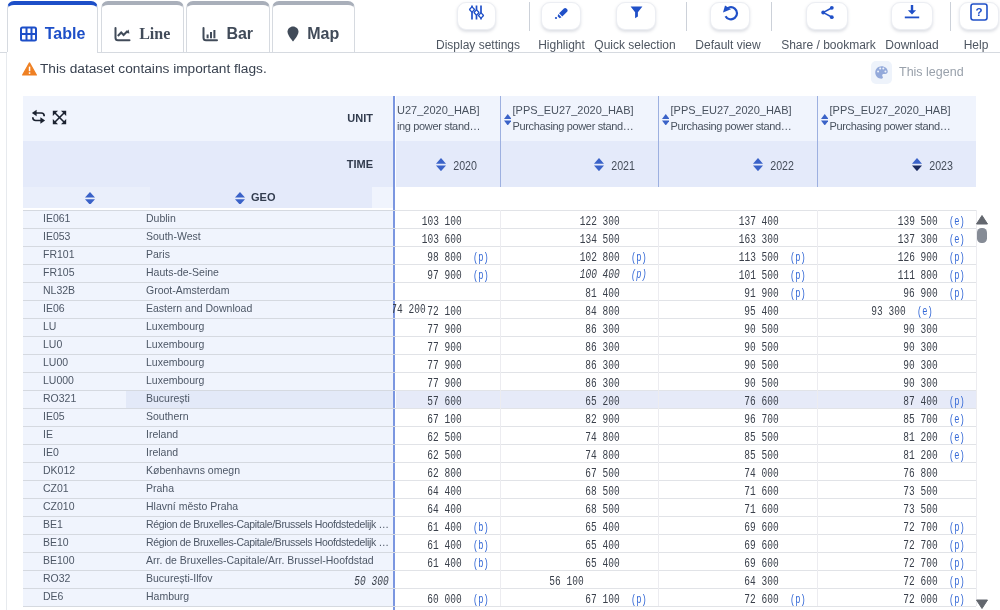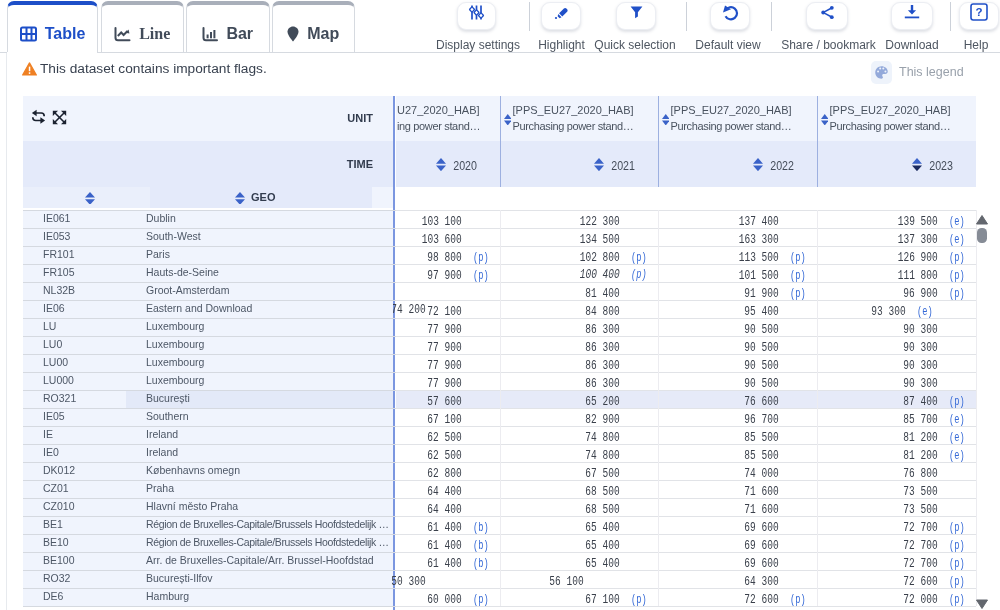--- a/index.html
+++ b/index.html
@@ -378,21 +378,21 @@
 <div class="abs lbl" style="left:43px;top:553.7px;width:80px;">BE100</div>
 <div class="abs lbl" style="left:146px;top:553.7px;width:245px;">Arr. de Bruxelles-Capitale/Arr. Brussel-Hoofdstad</div>
 <div class="abs" style="left:340px;top:552.7px;width:149px;text-align:right;white-space:nowrap;"><span class="num">61 400</span><span style="display:inline-block;width:27px;text-align:right;"><span class="flag">(b)</span></span></div>
 <div class="abs" style="left:498px;top:552.7px;width:149px;text-align:right;white-space:nowrap;"><span class="num">65 400</span><span style="display:inline-block;width:27px;text-align:right;"></span></div>
 <div class="abs" style="left:657px;top:552.7px;width:149px;text-align:right;white-space:nowrap;"><span class="num">69 600</span><span style="display:inline-block;width:27px;text-align:right;"></span></div>
 <div class="abs" style="left:816px;top:552.7px;width:149px;text-align:right;white-space:nowrap;"><span class="num">72 700</span><span style="display:inline-block;width:27px;text-align:right;"><span class="flag">(p)</span></span></div>
 <div class="abs" style="left:23px;top:569.5px;width:102.5px;height:18.0px;background:#f0f4fd;"></div>
 <div class="abs" style="left:125.5px;top:569.5px;width:267.5px;height:18.0px;background:#f0f4fd;"></div>
 <div class="abs lbl" style="left:43px;top:571.7px;width:80px;">RO32</div>
 <div class="abs lbl" style="left:146px;top:571.7px;width:245px;">București-Ilfov</div>
-<div class="abs" style="left:340px;top:570.7px;width:149px;text-align:center;white-space:nowrap;"><span class="num">50 300</span><span style="display:inline-block;width:27px;text-align:right;"></span></div>
+<div class="abs" style="left:340px;top:570.7px;width:149px;text-align:left;white-space:nowrap;font-style:italic;"><span class="num">50 300</span><span style="display:inline-block;width:27px;text-align:right;"></span></div>
 <div class="abs" style="left:498px;top:570.7px;width:149px;text-align:center;white-space:nowrap;"><span class="num">56 100</span><span style="display:inline-block;width:27px;text-align:right;"></span></div>
 <div class="abs" style="left:657px;top:570.7px;width:149px;text-align:right;white-space:nowrap;"><span class="num">64 300</span><span style="display:inline-block;width:27px;text-align:right;"></span></div>
 <div class="abs" style="left:816px;top:570.7px;width:149px;text-align:right;white-space:nowrap;"><span class="num">72 600</span><span style="display:inline-block;width:27px;text-align:right;"><span class="flag">(p)</span></span></div>
 <div class="abs" style="left:23px;top:587.5px;width:102.5px;height:18.0px;background:#f0f4fd;"></div>
 <div class="abs" style="left:125.5px;top:587.5px;width:267.5px;height:18.0px;background:#f0f4fd;"></div>
 <div class="abs lbl" style="left:43px;top:589.7px;width:80px;">DE6</div>
 <div class="abs lbl" style="left:146px;top:589.7px;width:245px;">Hamburg</div>
 <div class="abs" style="left:340px;top:588.7px;width:149px;text-align:right;white-space:nowrap;"><span class="num">60 000</span><span style="display:inline-block;width:27px;text-align:right;"><span class="flag">(p)</span></span></div>
 <div class="abs" style="left:498px;top:588.7px;width:149px;text-align:right;white-space:nowrap;"><span class="num">67 100</span><span style="display:inline-block;width:27px;text-align:right;"><span class="flag">(p)</span></span></div>
 <div class="abs" style="left:657px;top:588.7px;width:149px;text-align:right;white-space:nowrap;"><span class="num">72 600</span><span style="display:inline-block;width:27px;text-align:right;"><span class="flag">(p)</span></span></div>

